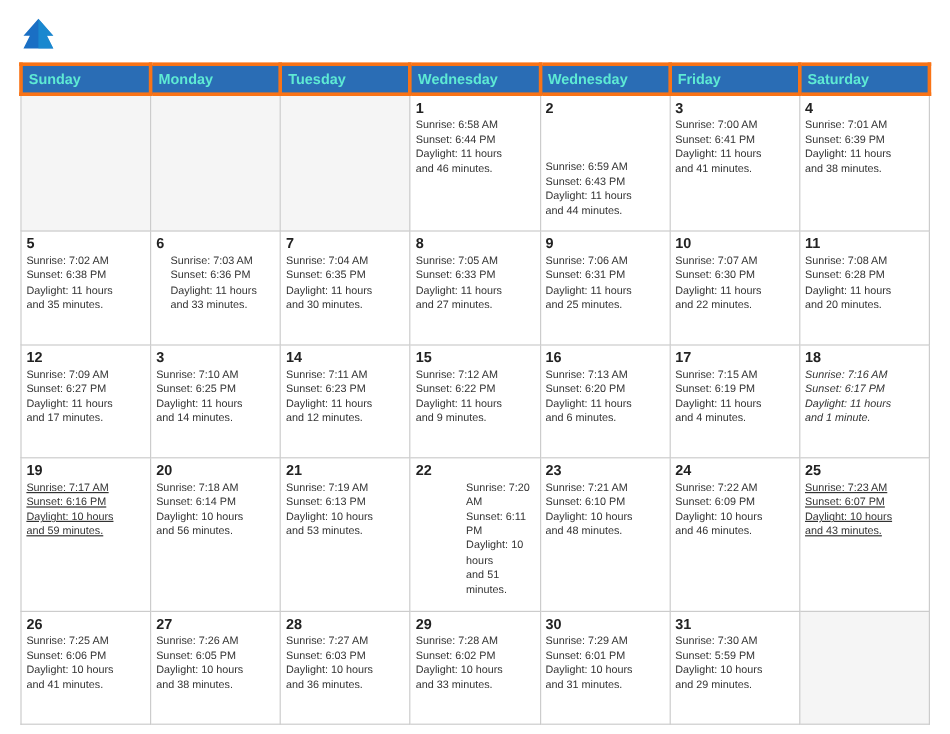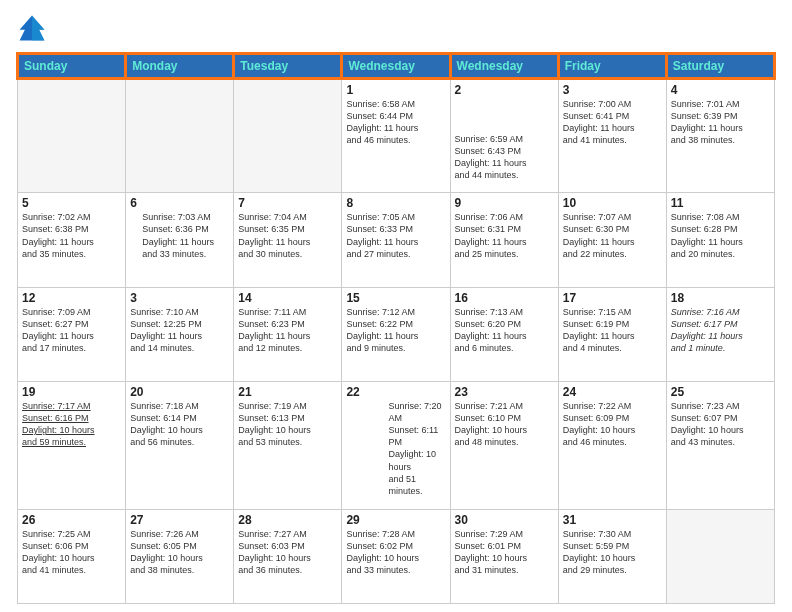--- a/index.html
+++ b/index.html
@@ -220,21 +220,21 @@
           <td>
             <span class="day-number">12</span>
             <div class="day-info" style="white-space: pre-line;">Sunrise: 7:09 AM
 Sunset: 6:27 PM
 Daylight: 11 hours
 and 17 minutes.</div>
           </td>
           <td>
             <span class="day-number">3</span>
             <div class="day-info" style="white-space: pre-line;">Sunrise: 7:10 AM
-Sunset: 12:25 PM
+Sunset: 6:25 PM
 Daylight: 11 hours
 and 14 minutes.</div>
           </td>
           <td>
             <span class="day-number">14</span>
             <div class="day-info" style="white-space: pre-line;">Sunrise: 7:11 AM
 Sunset: 6:23 PM
 Daylight: 11 hours
 and 12 minutes.</div>
           </td>
@@ -305,21 +305,21 @@
           </td>
           <td>
             <span class="day-number">24</span>
             <div class="day-info" style="white-space: pre-line;">Sunrise: 7:22 AM
 Sunset: 6:09 PM
 Daylight: 10 hours
 and 46 minutes.</div>
           </td>
           <td>
             <span class="day-number">25</span>
-            <div class="day-info" style="white-space: pre-line;">Sunrise: 7:23 AM
+            <div class="day-info" style="white-space: pre-line; text-decoration: underline;">Sunrise: 7:23 AM
 Sunset: 6:07 PM
 Daylight: 10 hours
 and 43 minutes.</div>
           </td>
         </tr>
         <tr>
           <td>
             <span class="day-number">26</span>
             <div class="day-info" style="white-space: pre-line;">Sunrise: 7:25 AM
 Sunset: 6:06 PM

